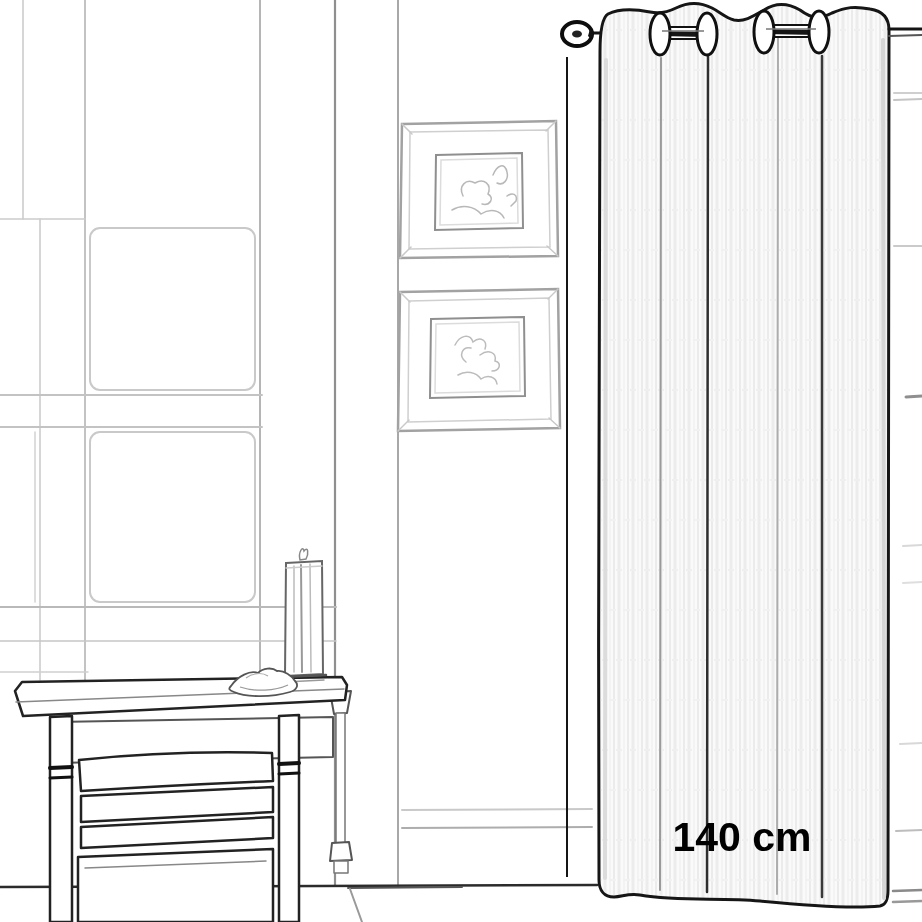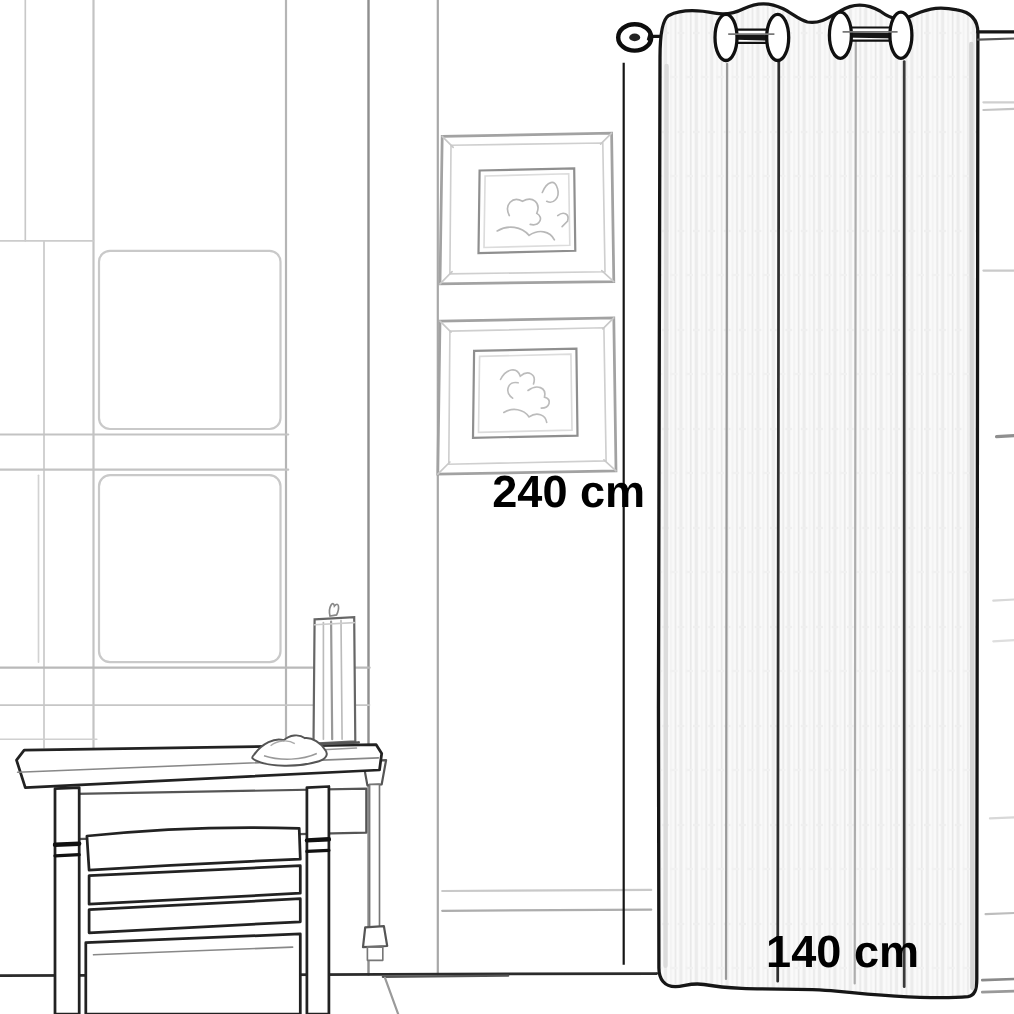--- a/index.html
+++ b/index.html
@@ -12,21 +12,21 @@
     text-align:center;
     font-family:"Liberation Sans",sans-serif;
     font-weight:700;
     font-size:41px;
     line-height:42px;
     letter-spacing:0;
     color:var(--label-color,#000);
     white-space:nowrap;
   }
   #height-label{left:444px;top:426px;}
-  #width-label{left:669px;top:844px;margin-left:24px;}
+  #width-label{left:669px;top:816px;}
 </style>
 </head>
 <body>
 
 <div id="stage">
 <svg width="922" height="922" viewBox="0 0 922 922">
   <defs>
     <pattern id="fab" width="14" height="90" patternUnits="userSpaceOnUse">
       <rect width="14" height="90" fill="#fafafa"></rect>
       <line x1="3" y1="0" x2="3" y2="90" stroke="#ececec" stroke-width="3"></line>
@@ -200,15 +200,14 @@
     <line x1="903" y1="583" x2="922" y2="582" stroke="#dedede" stroke-width="2"></line>
     <line x1="900" y1="744" x2="922" y2="743" stroke="#d8d8d8" stroke-width="2"></line>
     <line x1="896" y1="831" x2="922" y2="830" stroke="#bdbdbd" stroke-width="2"></line>
     <line x1="893" y1="891" x2="922" y2="890" stroke="#8a8a8a" stroke-width="2.5"></line>
     <line x1="893" y1="902" x2="922" y2="901" stroke="#999999" stroke-width="2.5"></line>
   </g>
 
   <line x1="567" y1="57" x2="567" y2="877" stroke="#151515" stroke-width="2"></line>
 </svg>
 
-<div class="dim-label" id="height-label">240 cm</div>
 <div class="dim-label" id="width-label">140 cm</div>
 </div>
 
 </body></html>

